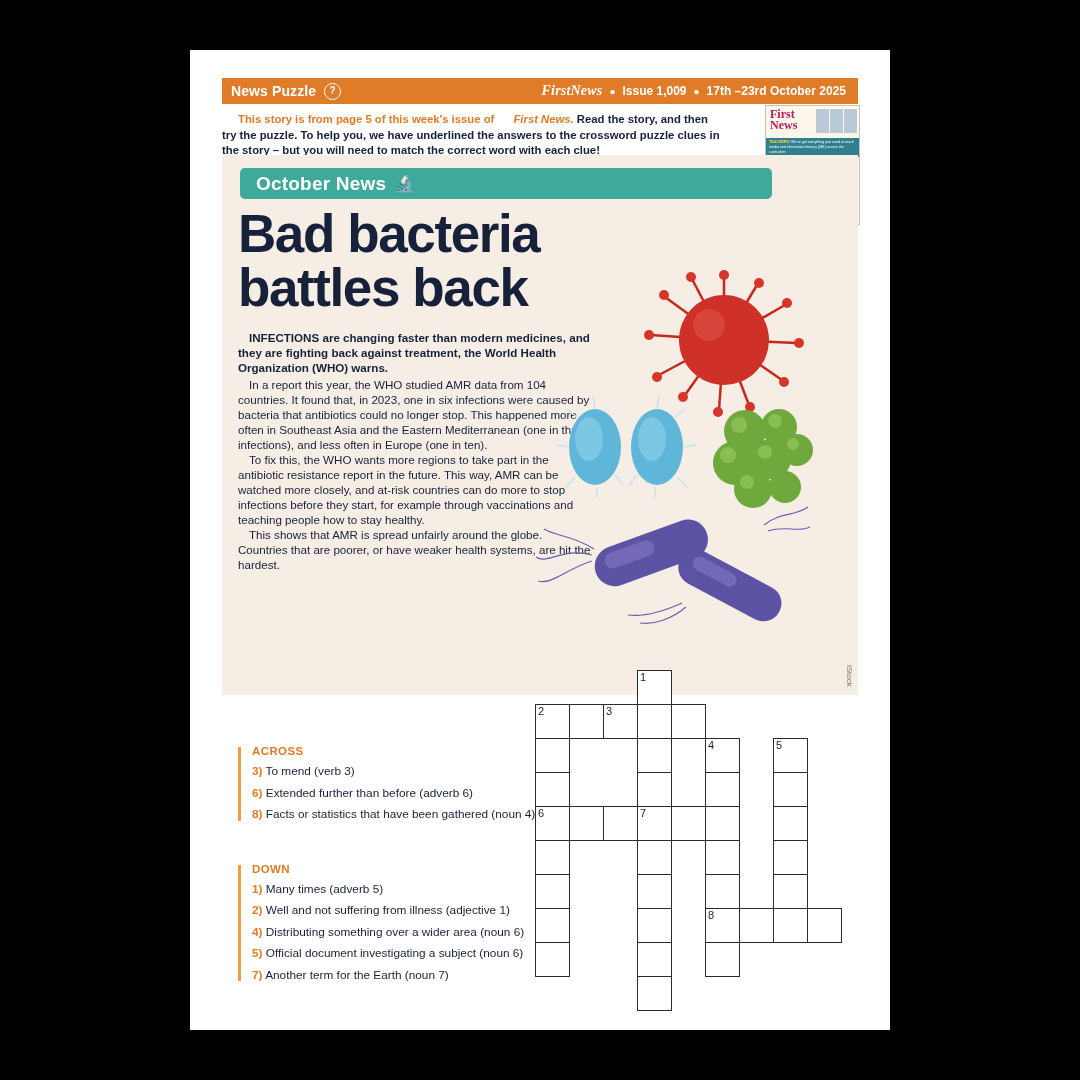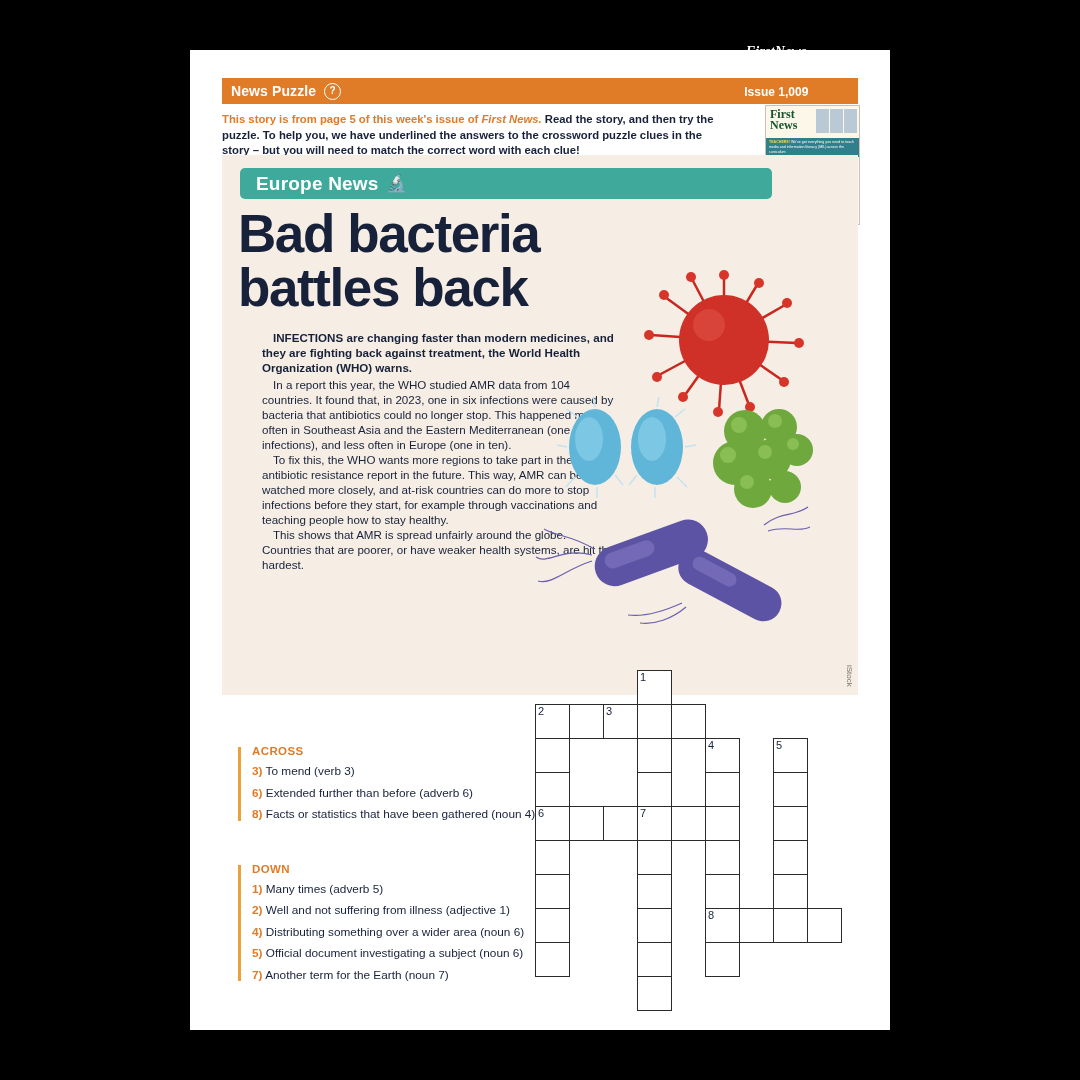--- a/index.html
+++ b/index.html
@@ -54,21 +54,20 @@
     font-weight: bold;
   }
   .header-right {
     margin-left: auto;
     display: flex;
     align-items: center;
     gap: 7px;
     padding-right: 12px;
     font-size: 12px;
     font-weight: bold;
-    flex-direction: column;
   }
   .brand-fn {
     font-family: "Liberation Serif", serif;
     font-style: italic;
     font-weight: bold;
     font-size: 14px;
     letter-spacing: .2px;
   }
   .dot { font-size: 10px; }
 
@@ -76,42 +75,42 @@
   .intro {
     position: absolute;
     left: 32px;
     top: 62px;
     width: 500px;
     font-size: 11.3px;
     line-height: 15.5px;
     color: #17213a;
     font-weight: bold;
   }
-  .intro .orange { color: #e07b28; }
+  .intro .orange { color: #e07b28; margin-left: 16px; }
   .intro .ital { font-style: italic; }
 
   
   .thumb {
     position: absolute;
     left: 575px;
     top: 55px;
     width: 93px;
     height: 118px;
     background: #fdf7ea;
     border: 1px solid #c9c2b4;
     overflow: hidden;
   }
   .thumb-top {
     height: 32px;
     display: flex;
   }
   .thumb-logo {
     width: 46px;
     padding: 3px 0 0 4px;
-    color: #14532d;
+    color: #be185d;
     font-family: "Liberation Serif", serif;
     font-weight: bold;
     font-size: 12px;
     line-height: 11px;
   }
   .thumb-strip {
     flex: 1;
     display: flex;
     gap: 1px;
     padding: 3px 2px 0 0;
@@ -184,21 +183,20 @@
   }
 
   .body-col {
     position: absolute;
     left: 16px;
     top: 175px;
     width: 355px;
     font-size: 11.6px;
     line-height: 15px;
     color: #17213a;
-    margin-left: 24px;
   }
   .body-col .lede {
     font-weight: bold;
     margin: 0 0 2px 0;
   }
   .body-col p {
     margin: 0;
     text-indent: 11px;
   }
 
@@ -308,21 +306,21 @@
       <b>TEACHERS!</b>
       <span>We've got everything you need to teach media and information literacy (MIL) across the curriculum</span>
     </div>
     <div class="thumb-photo"></div>
     <div class="thumb-foot"></div>
   </div>
 
   <div class="article">
 
     <div class="science-tab">
-      <span class="label">Europe News</span>
+      <span class="label">October News</span>
       <span class="micro-icon">🔬</span>
     </div>
 
     <div class="headline">Bad bacteria battles back</div>
 
     <div class="body-col">
       <p class="lede">INFECTIONS are changing faster than modern medicines, and they are fighting back against treatment, the World Health Organization (WHO) warns.</p>
       <p>In a report this year, the WHO studied AMR data from 104 countries. It found that, in 2023, one in six infections were caused by bacteria that antibiotics could no longer stop. This happened more often in Southeast Asia and the Eastern Mediterranean (one in three infections), and less often in Europe (one in ten).</p>
       <p>To fix this, the WHO wants more regions to take part in the antibiotic resistance report in the future. This way, AMR can be watched more closely, and at-risk countries can do more to stop infections before they start, for example through vaccinations and teaching people how to stay healthy.</p>
       <p>This shows that AMR is spread unfairly around the globe. Countries that are poorer, or have weaker health systems, are hit the hardest.</p>

